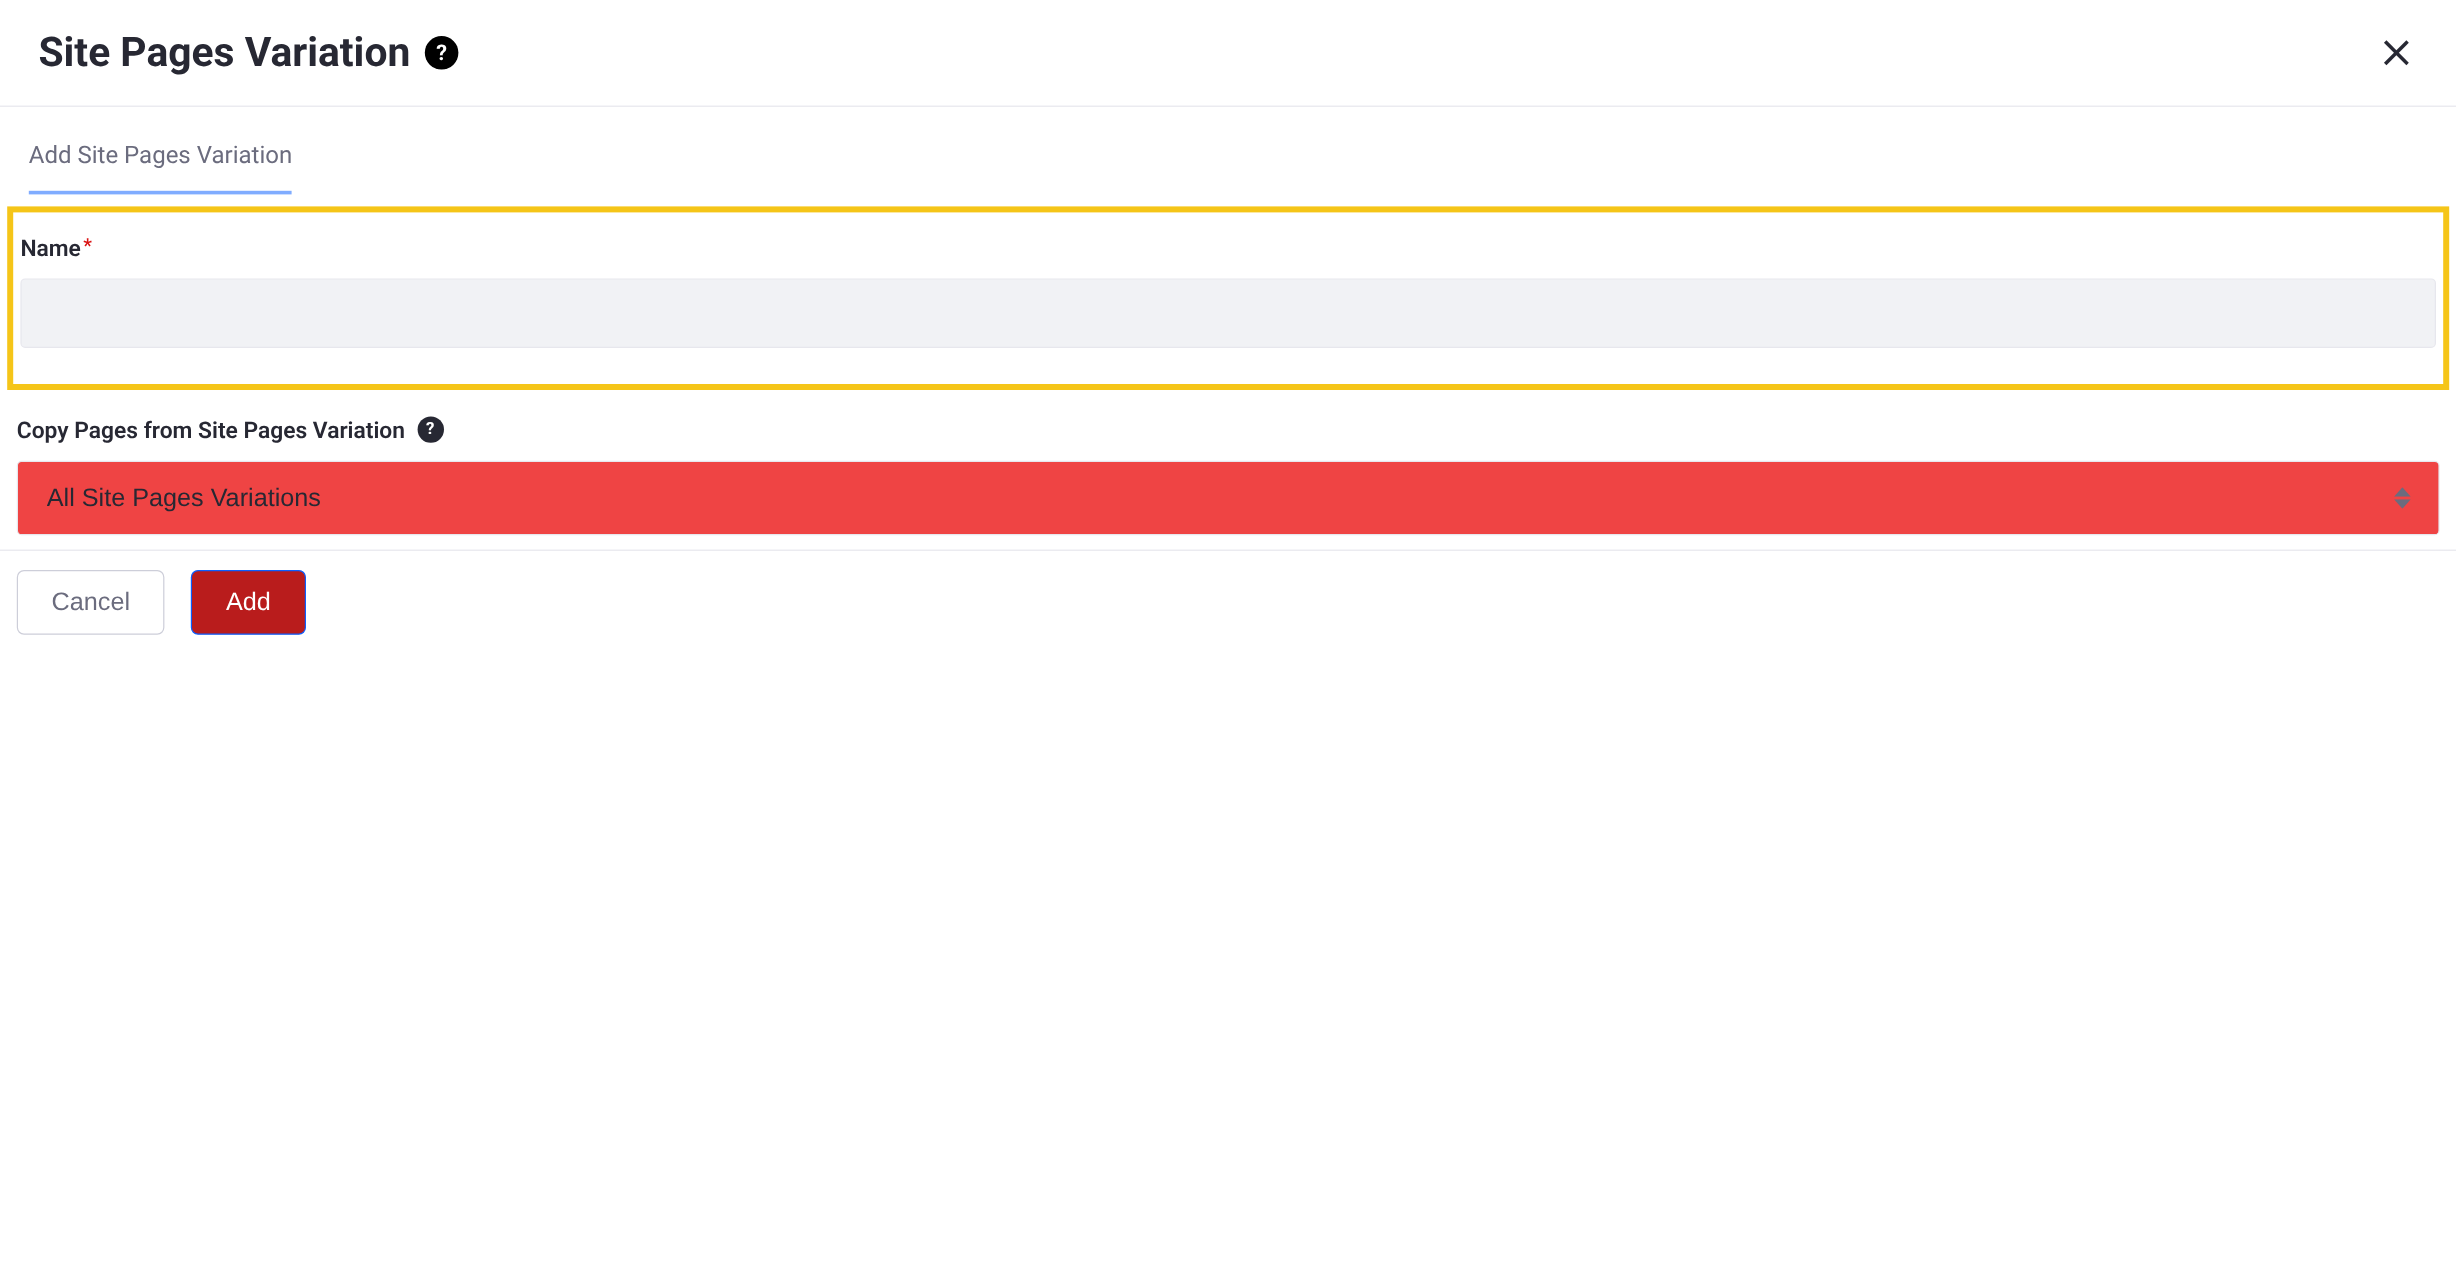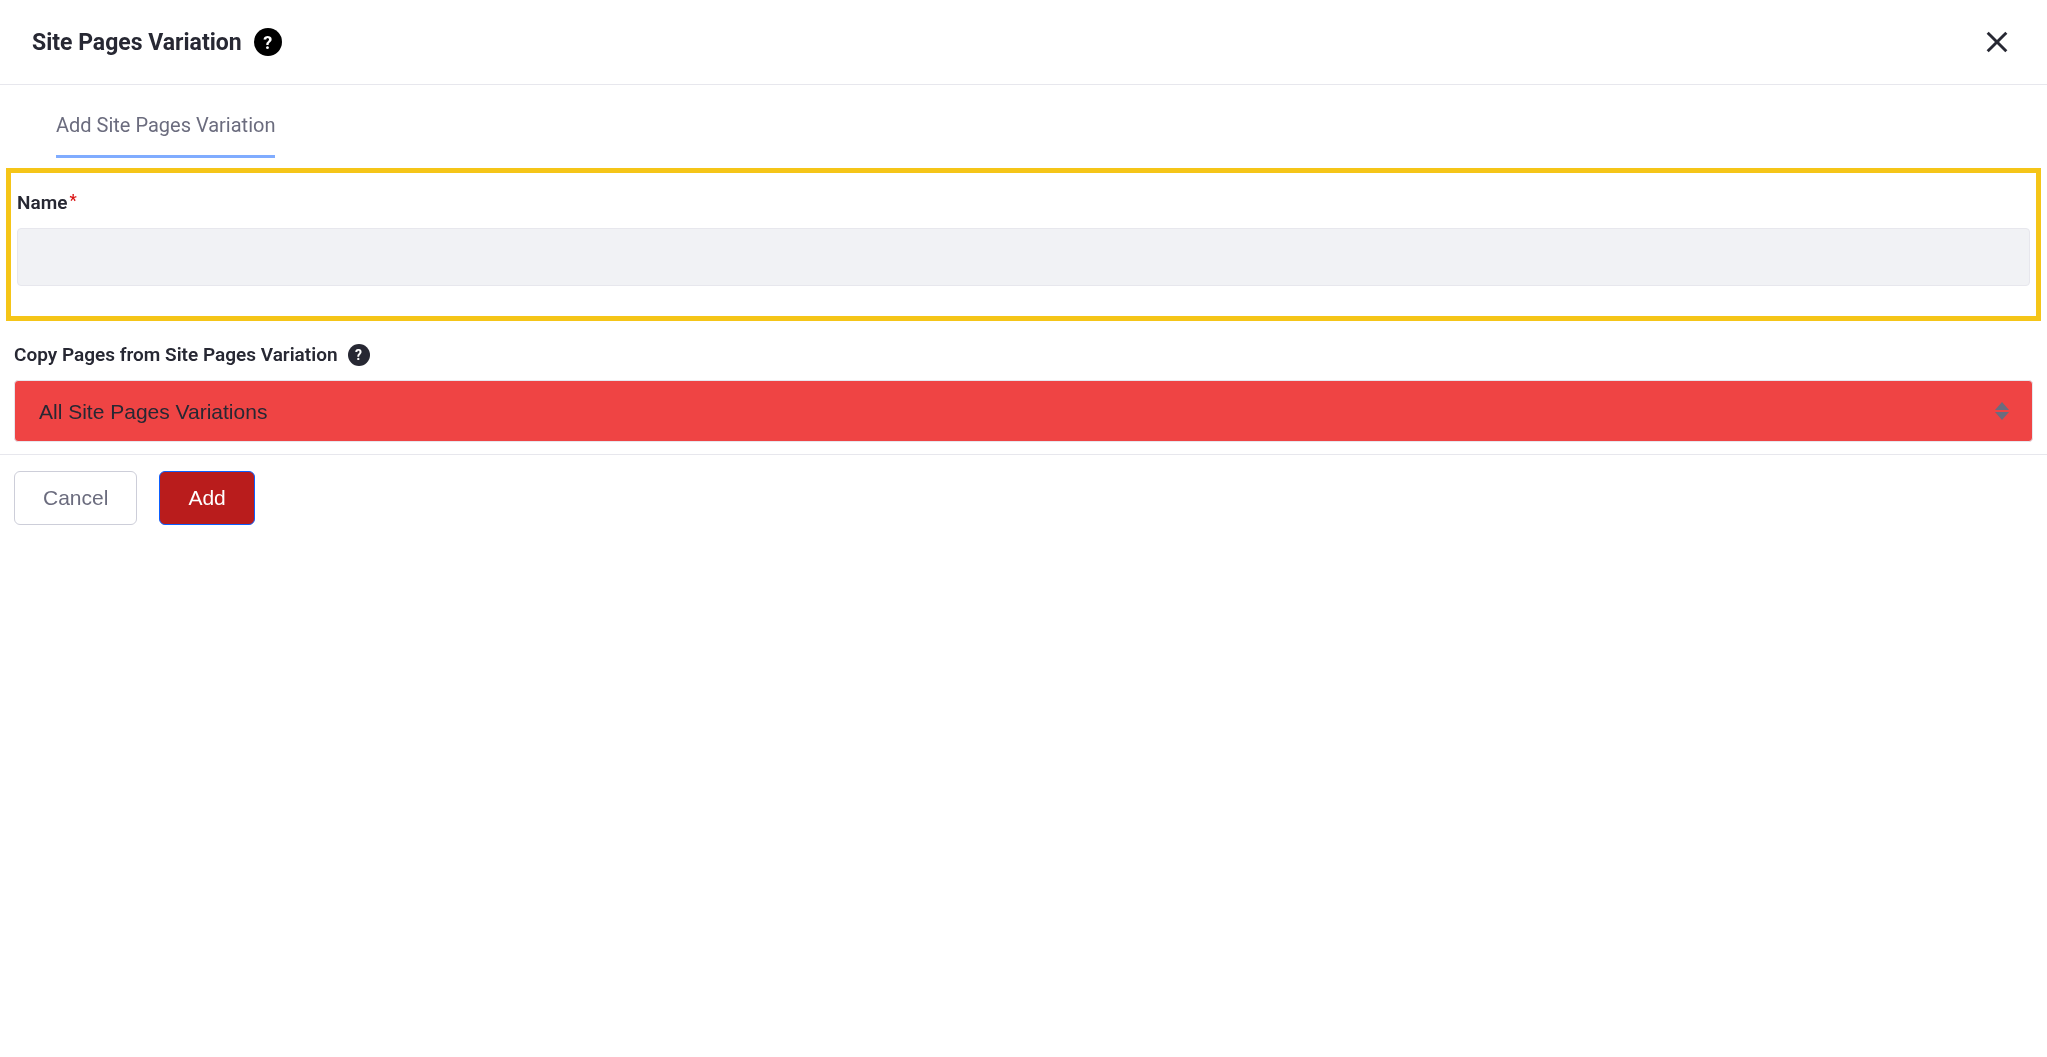--- a/index.html
+++ b/index.html
@@ -18,21 +18,21 @@
       justify-content: space-between;
       padding: 24px 32px 24px 32px;
       border-bottom: 1px solid #e7e7ed;
     }
     .header-title-wrap {
       display: flex;
       align-items: center;
       gap: 12px;
     }
     .header-title {
-      font-size: 23px;
+      font-size: 34px;
       font-weight: 700;
       color: #272833;
     }
     .help-icon {
       width: 28px;
       height: 28px;
       border-radius: 50%;
       background: #000;
       color: #fff;
       display: inline-flex;
@@ -51,21 +51,21 @@
       align-items: center;
       justify-content: center;
     }
     .close-btn svg {
       width: 28px;
       height: 28px;
       stroke: #272833;
       stroke-width: 2.5;
     }
     .tabs-wrap {
-      padding: 0 56px;
+      padding: 0 24px;
     }
     .tab {
       display: inline-block;
       padding: 28px 0 18px 0;
       font-size: 20px;
       color: #6b6c7e;
       border-bottom: 3px solid #80acff;
       cursor: pointer;
     }
     .form-highlighted {
@@ -111,21 +111,21 @@
       padding: 12px 16px;
       font-size: 18px;
       color: #272833;
       resize: vertical;
     }
     .copy-section {
       padding: 22px 14px 0 14px;
     }
     .copy-label-wrap {
       display: flex;
-      align-items: center;
+      align-items: flex-start;
       gap: 10px;
       margin-bottom: 14px;
     }
     .copy-label {
       font-size: 19px;
       font-weight: 600;
       color: #272833;
     }
     .help-icon-small {
       width: 22px;

